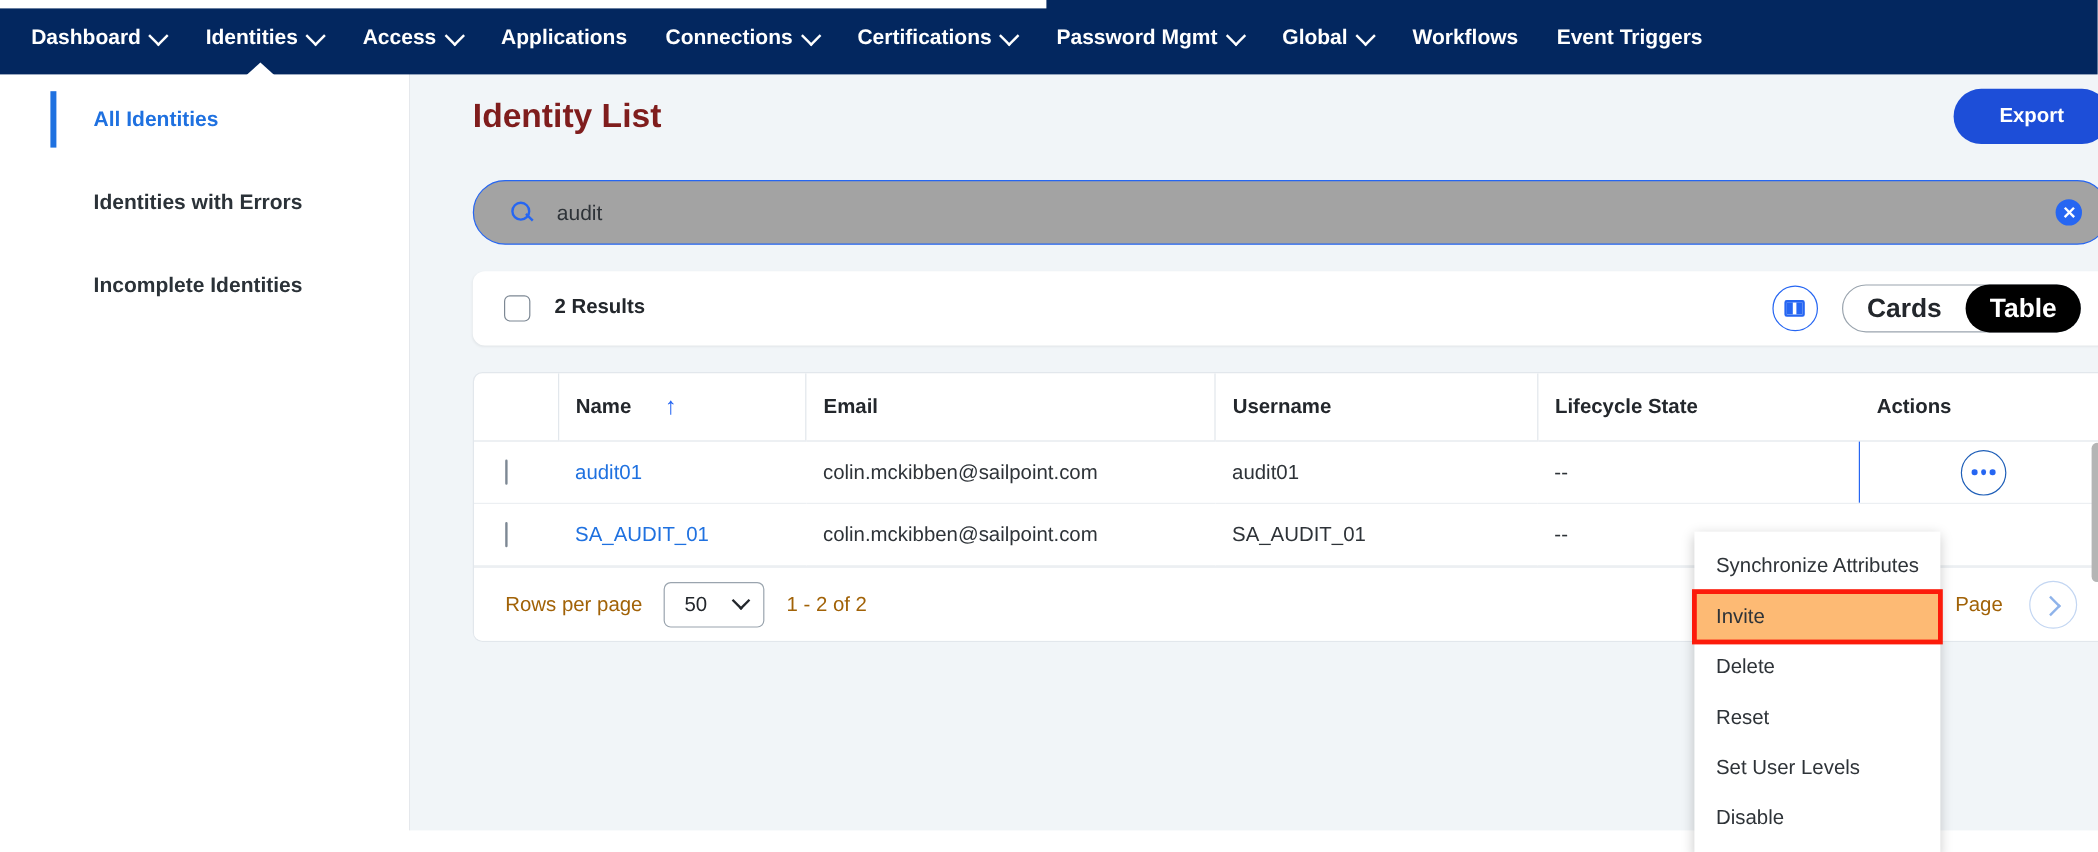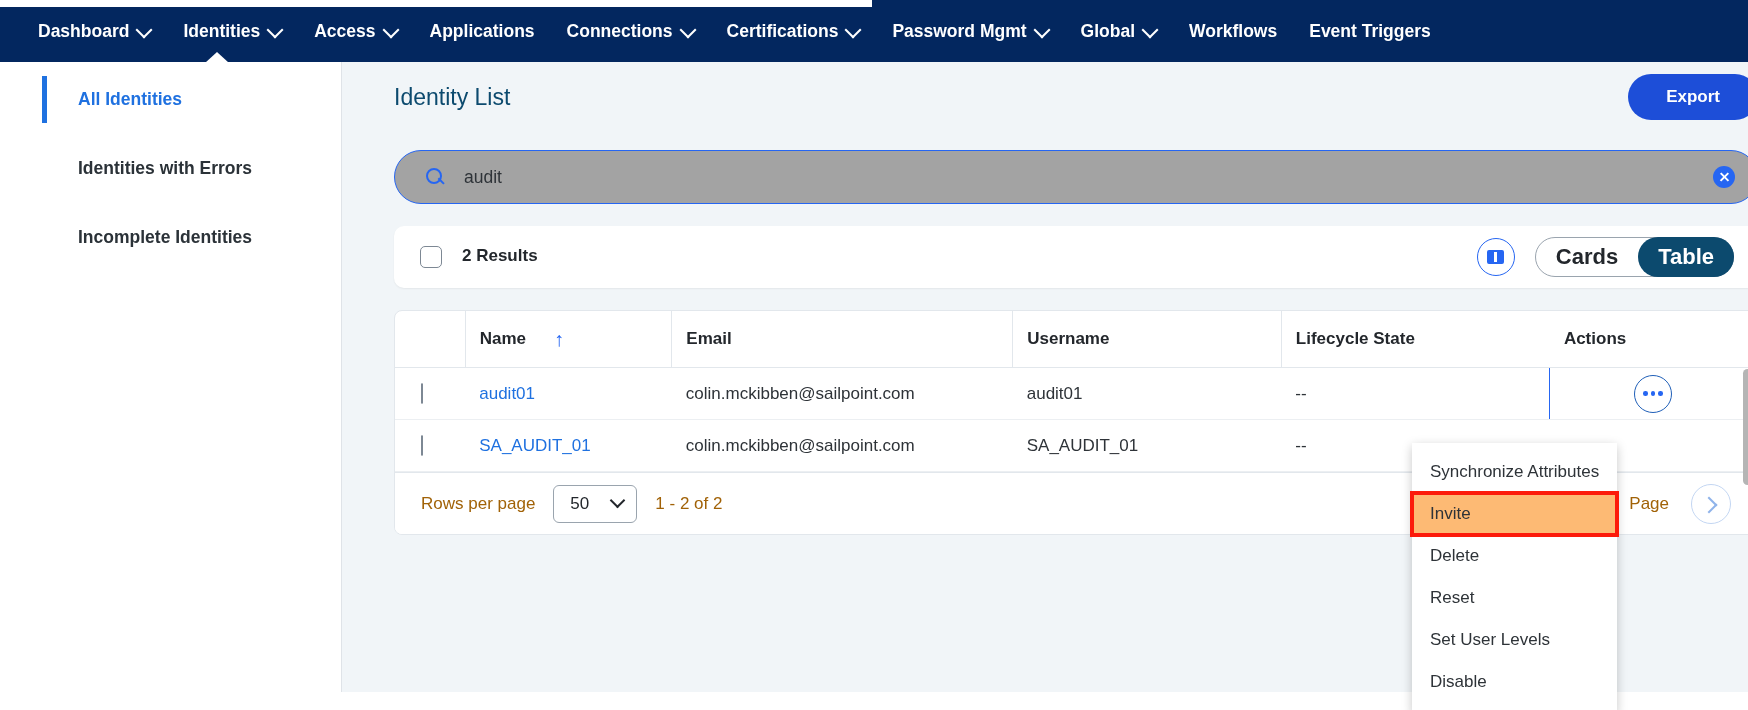--- a/index.html
+++ b/index.html
@@ -18,21 +18,21 @@
     background: #ffffff;
     z-index: 5;
   }
 
   
   .navbar {
     position: absolute; top: 0; left: 0;
     width: 1748px; height: 62px;
     background: #03275f;
     display: flex; align-items: center;
-    padding-left: 22px;
+    padding-left: 10px;
     z-index: 3;
   }
   .nav-item {
     display: flex; align-items: center; gap: 9px;
     color: #ffffff;
     font-size: 17.5px;
     font-weight: 600;
     padding: 0 16px;
     height: 62px;
     white-space: nowrap;
@@ -105,21 +105,21 @@
     background: #f1f5f8;
     padding: 30px 32px 0 52px;
     position: relative;
     overflow: visible;
   }
   .main-head {
     display: flex; align-items: center; justify-content: space-between;
     margin-bottom: 30px;
   }
   .page-title {
-    font-size: 23px; font-weight: 400; color: #0c4a6e;
+    font-size: 28px; font-weight: 700; color: #7f1d1d;
   }
   .export-btn {
     background: #1d4ed8;
     color: #ffffff;
     font-size: 17px; font-weight: 700;
     border: none; border-radius: 24px;
     padding: 13px 38px;
     cursor: pointer;
     font-family: "Liberation Sans", sans-serif;
   }
@@ -221,21 +221,21 @@
     position: relative;
   }
   .toggle-opt {
     font-size: 22px; font-weight: 700;
     padding: 0 20px; height: 40px;
     display: flex; align-items: center;
     color: #23272c; cursor: pointer;
     border-radius: 22px;
   }
   .toggle-opt.on {
-    background: #0c4a6e; color: #ffffff;
+    background: #000000; color: #ffffff;
     height: 40px; margin-right: -1px;
   }
 
   
   .table-card {
     background: #ffffff;
     border: 1px solid #e2e7ec;
     border-radius: 8px;
     overflow: hidden;
     position: relative;

